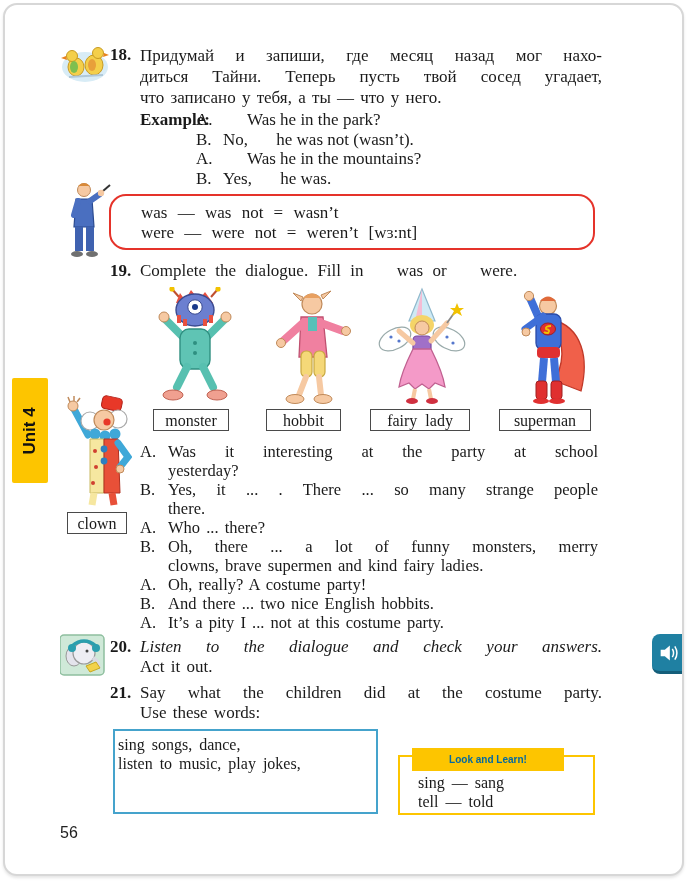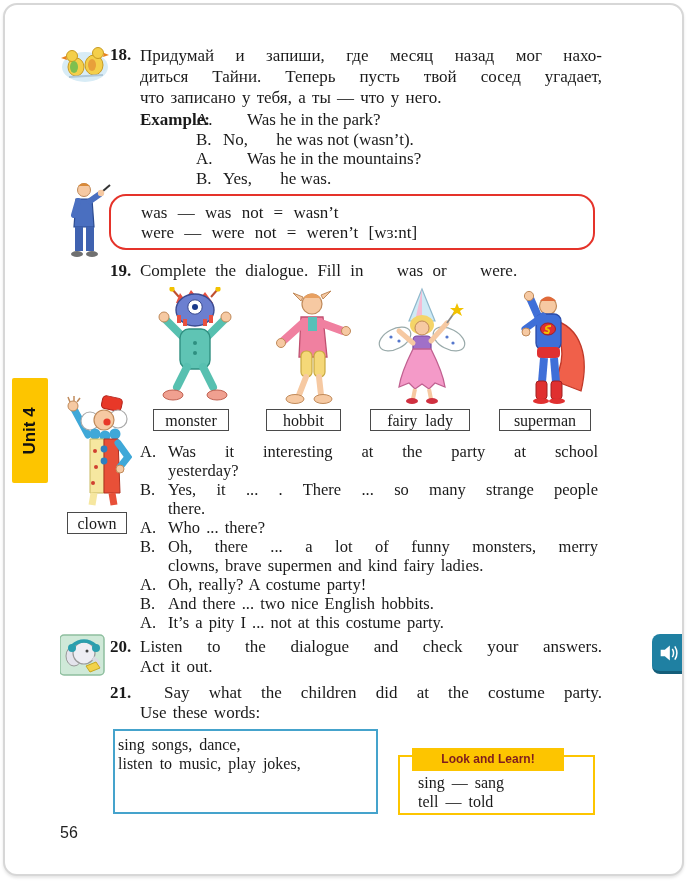--- a/index.html
+++ b/index.html
@@ -62,22 +62,22 @@
   .w-line { font-size: 16px; line-height: 18.8px; word-spacing: 3px; }
 
   
   .ll-box {
     position: absolute; left: 393px; top: 750px; width: 197px; height: 60px;
     border: 2px solid #fdc500; background: #fff;
   }
   .ll-header {
     position: absolute; left: 12px; top: -9px; width: 152px; height: 23px;
     background: #fdc500; text-align: center;
-    font-family: "Liberation Sans", sans-serif; font-weight: 700; font-size: 12px;
-    line-height: 23px; color: #7f1d1d;
+    font-family: "Liberation Sans", sans-serif; font-weight: 700; font-size: 10px;
+    line-height: 23px; color: #0369a1;
   }
   .ll-content { padding: 16px 0 0 18px; }
   .ll-line { font-size: 16px; line-height: 19px; word-spacing: 3px; }
 
   
   .unit-tab {
     position: absolute; left: 7px; top: 373px; width: 36px; height: 105px;
     background: #fdc500; border-radius: 2px;
     display: flex; align-items: center; justify-content: center;
   }
@@ -369,37 +369,37 @@
       <path d="M12,12 Q24,2 36,12" stroke="#2a9fae" stroke-width="3.5" fill="none"></path>
       <circle cx="12" cy="14" r="4" fill="#2a9fae"></circle>
       <circle cx="36" cy="14" r="4" fill="#2a9fae"></circle>
       <path d="M26,32 L36,28 L40,34 L30,38 Z" fill="#f2d24a" stroke="#c8a820" stroke-width="1"></path>
     </svg>
   </div>
 
   <div class="exercise abs" style="left:105px; top:632px; width:492px;">
     <div class="ex-num">20.</div>
     <div class="ex-body">
-      <div class="t-line jlast" style="line-height:20px;">Listen to the dialogue and check your answers.</div>
+      <div class="t-line jlast" style="line-height:20px;font-style:italic;">Listen to the dialogue and check your answers.</div>
       <div class="t-line" style="line-height:20px;">Act it out.</div>
     </div>
   </div>
 
   <div class="audio-btn">
     <svg width="22" height="20" viewBox="0 0 26 24">
       <polygon points="3,8 8,8 14,3 14,21 8,16 3,16" fill="#fff"></polygon>
       <path d="M17,7 Q20,12 17,17" stroke="#fff" stroke-width="1.8" fill="none"></path>
       <path d="M20,4 Q25,12 20,20" stroke="#fff" stroke-width="1.8" fill="none"></path>
     </svg>
   </div>
 
   <div class="exercise abs" style="left:105px; top:678px; width:492px;">
     <div class="ex-num">21.</div>
     <div class="ex-body">
-      <div class="t-line jlast" style="line-height:20px;margin-left:24px;">Say what the children did at the costume party.</div>
+      <div class="t-line jlast" style="line-height:20px;">Say what the children did at the costume party.</div>
       <div class="t-line" style="line-height:20px;">Use these words:</div>
     </div>
   </div>
 
   <div class="words-box">
     <div class="w-line">sing songs, dance,</div>
     <div class="w-line">listen to music, play jokes,</div>
   </div>
 
   <div class="ll-box">

